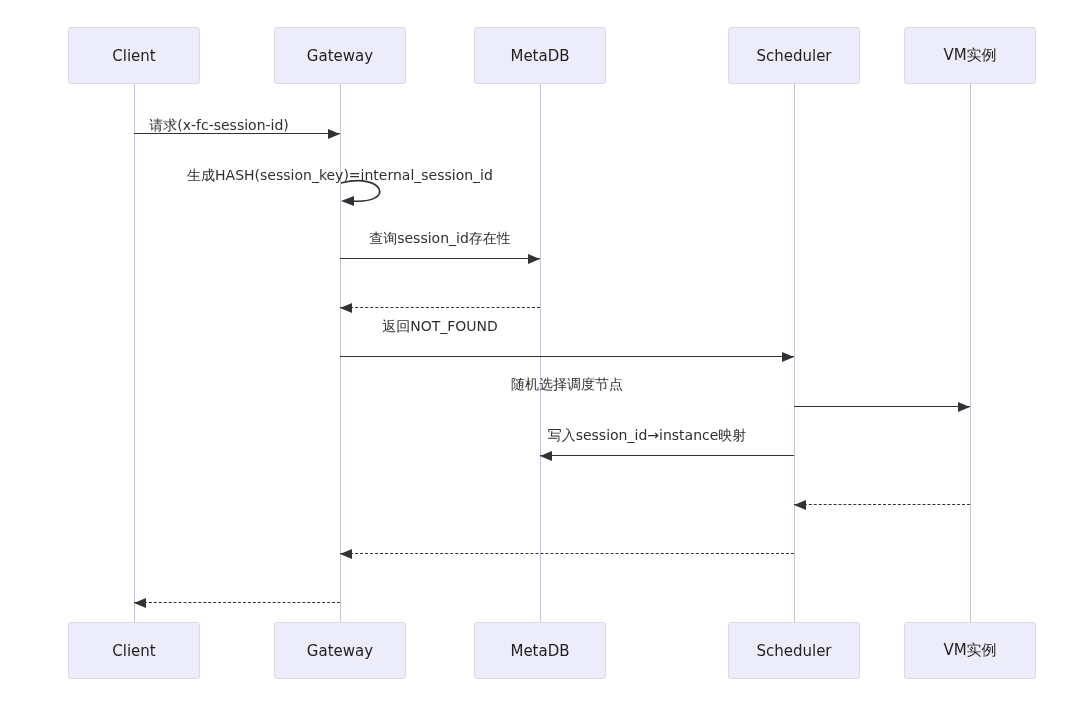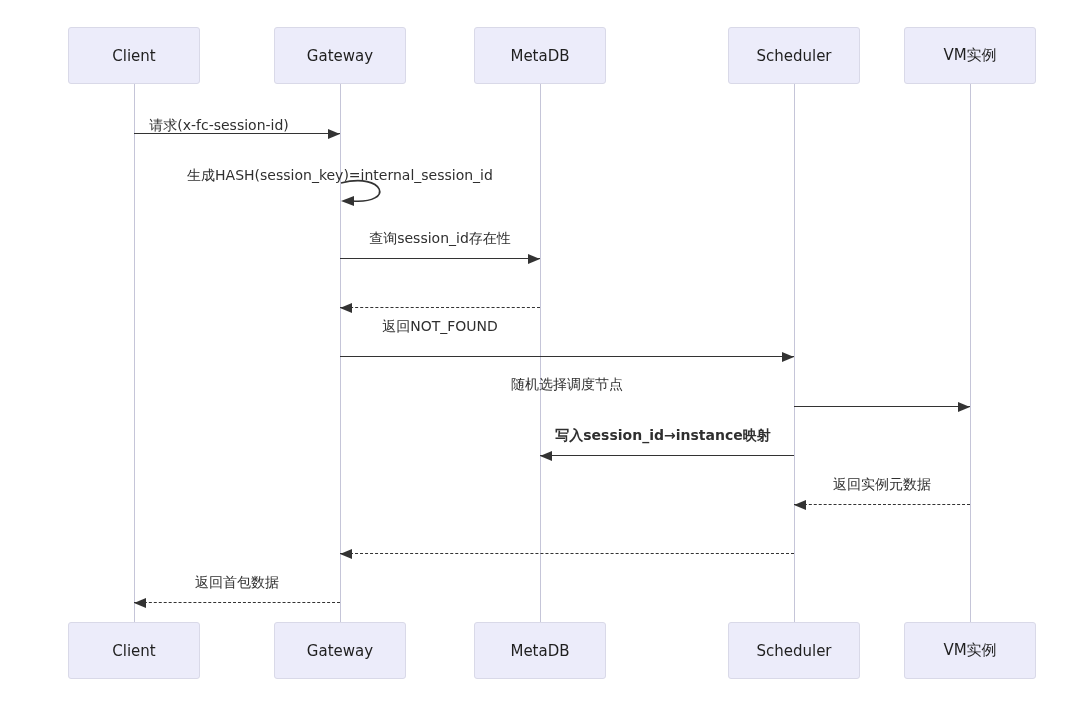--- a/index.html
+++ b/index.html
@@ -117,24 +117,22 @@
     <div class="line-solid" style="left: 340px; width: 200px; top: 258px;"></div>
     <div class="ah-right" style="left: 528px; top: 254px;"></div>
     <div class="msg-label" style="left: 340px; width: 200px; top: 277px; margin-top: 39px;">返回NOT_FOUND</div>
     <div class="line-dashed" style="left: 340px; width: 200px; top: 307px;"></div>
     <div class="ah-left" style="left: 340px; top: 303px;"></div>
     <div class="msg-label" style="left: 340px; width: 454px; top: 326px; margin-top: 48px;">随机选择调度节点</div>
     <div class="line-solid" style="left: 340px; width: 454px; top: 356px;"></div>
     <div class="ah-right" style="left: 782px; top: 352px;"></div>
     <div class="line-solid" style="left: 794px; width: 176px; top: 406px;"></div>
     <div class="ah-right" style="left: 958px; top: 402px;"></div>
-    <div class="msg-label" style="left: 536px; width: 254px; top: 425px; font-weight: bold;">写入session_id→instance映射</div>
+    <div class="msg-label" style="left: 520px; width: 254px; top: 425px;">写入session_id→instance映射</div>
     <div class="line-solid" style="left: 540px; width: 254px; top: 455px;"></div>
     <div class="ah-left" style="left: 540px; top: 451px;"></div>
-    <div class="msg-label" style="left: 794px; width: 176px; top: 474px;">返回实例元数据</div>
     <div class="line-dashed" style="left: 794px; width: 176px; top: 504px;"></div>
     <div class="ah-left" style="left: 794px; top: 500px;"></div>
     <div class="line-dashed" style="left: 340px; width: 454px; top: 553px;"></div>
     <div class="ah-left" style="left: 340px; top: 549px;"></div>
-    <div class="msg-label" style="left: 134px; width: 206px; top: 572px;">返回首包数据</div>
     <div class="line-dashed" style="left: 134px; width: 206px; top: 602px;"></div>
     <div class="ah-left" style="left: 134px; top: 598px;"></div>
   </div>
 
 </body></html>

